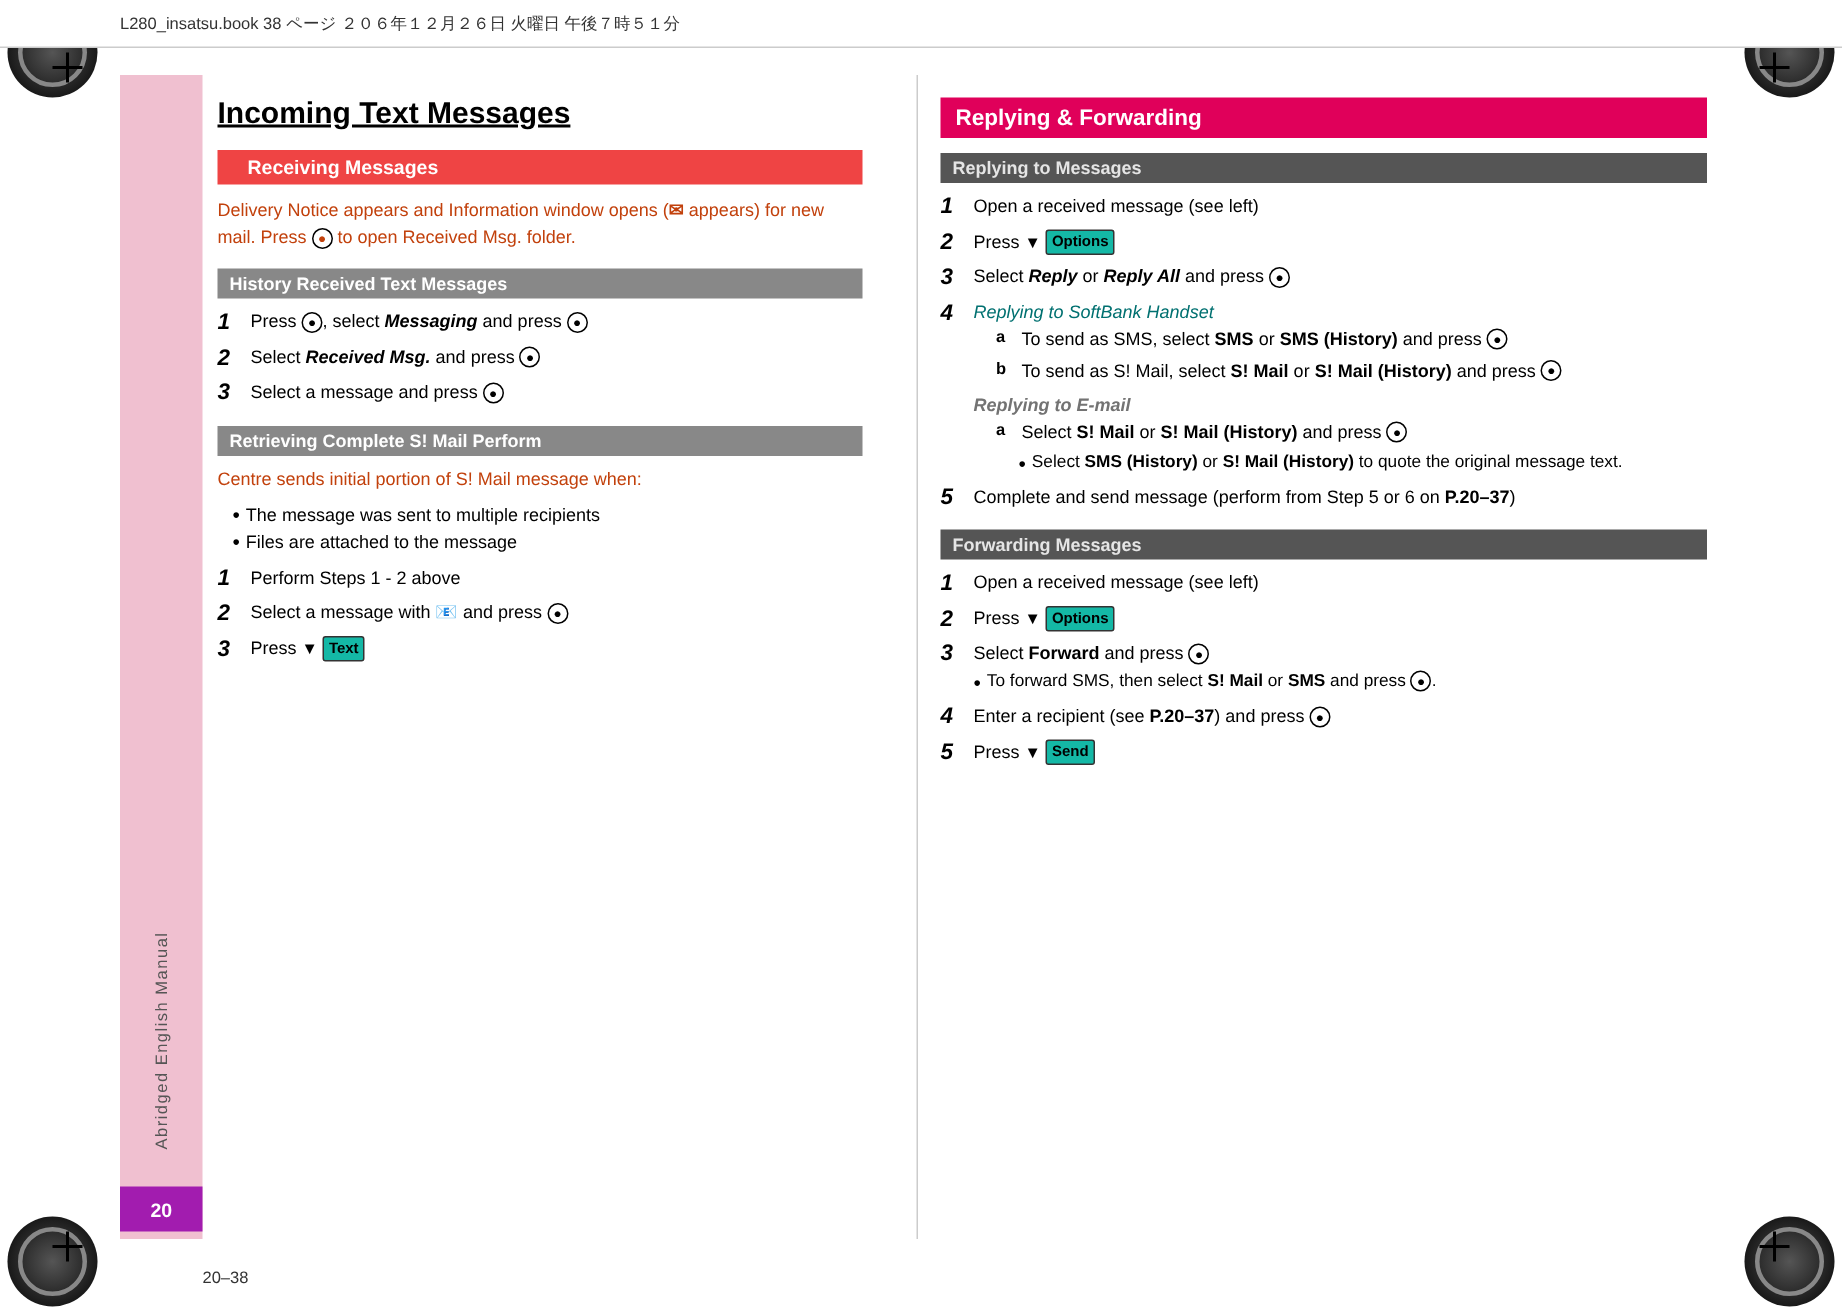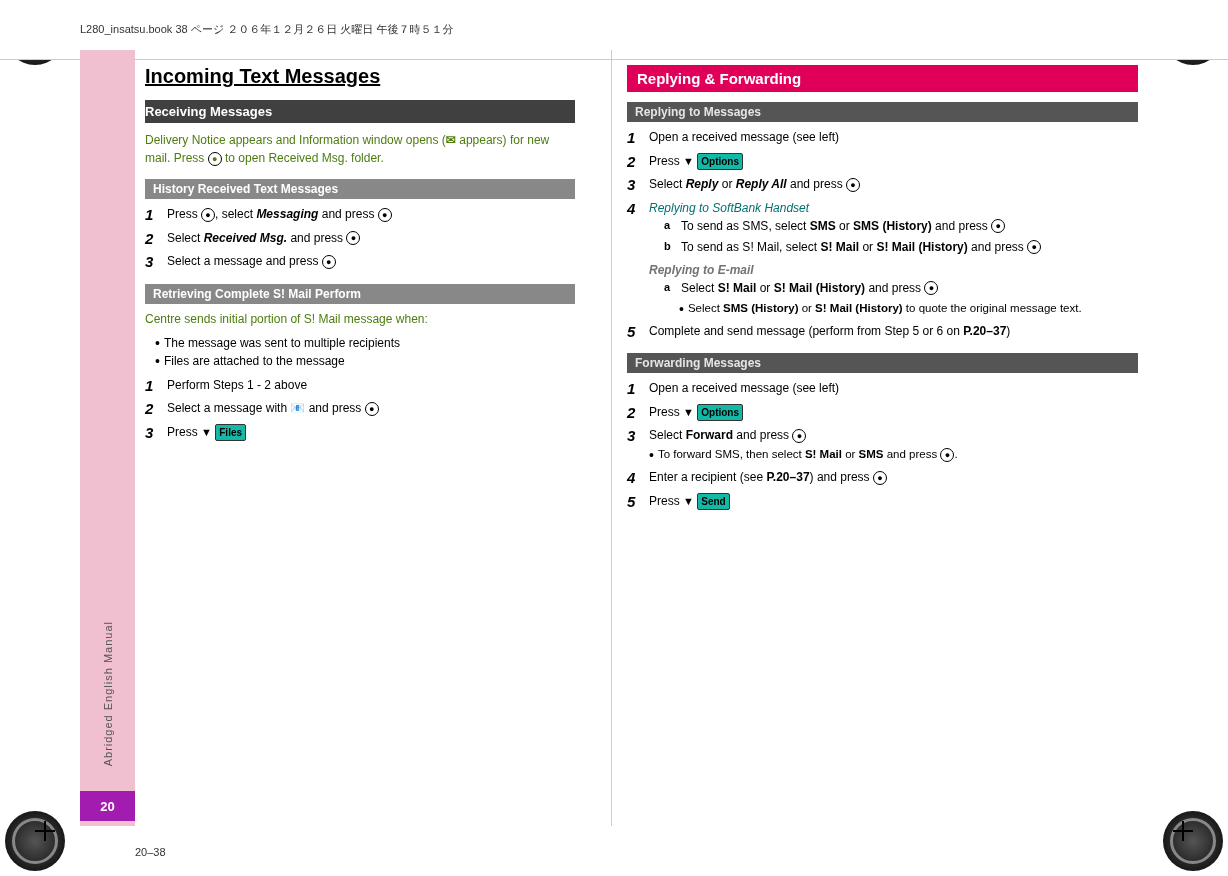--- a/index.html
+++ b/index.html
@@ -53,21 +53,21 @@
     .reg-tr { top: 35px; right: 35px; }
     .reg-bl { bottom: 35px; left: 35px; }
     .reg-br { bottom: 35px; right: 35px; }
 
     
     .header-bar {
       position: absolute;
       top: 0;
       left: 0;
       right: 0;
-      height: 60px;
+      height: 32px;
       background: #fff;
       border-bottom: 1px solid #ccc;
       display: flex;
       align-items: center;
       padding: 0 80px;
       font-size: 11px;
       color: #333;
     }
 
     
@@ -135,25 +135,25 @@
       font-size: 20px;
       font-weight: bold;
       color: #000;
       text-decoration: underline;
       margin-bottom: 12px;
       font-family: Arial, sans-serif;
     }
 
     
     .section-header-pink {
-      background: #404040;
+      background: #ef4444;
       color: #fff;
       font-size: 13px;
       font-weight: bold;
-      padding: 4px 0;
+      padding: 4px 20px;
       margin-bottom: 8px;
     }
 
     
     .section-header-gray {
       background: #888;
       color: #fff;
       font-size: 12px;
       font-weight: bold;
       padding: 3px 8px;
@@ -170,21 +170,21 @@
       margin-bottom: 6px;
     }
 
     .section-block {
       margin-bottom: 12px;
     }
 
     .body-text {
       font-size: 12px;
       line-height: 1.5;
-      color: #4d7c0f;
+      color: #c2410c;
       margin-bottom: 6px;
     }
 
     
     .step {
       display: flex;
       align-items: flex-start;
       margin-bottom: 4px;
       font-size: 12px;
       line-height: 1.5;
@@ -385,21 +385,21 @@
       <div class="step">
         <span class="step-num"><em>1</em></span>
         <span class="step-content">Perform Steps 1 - 2 above</span>
       </div>
       <div class="step">
         <span class="step-num"><em>2</em></span>
         <span class="step-content">Select a message with 📧 and press <span class="circle-btn">●</span></span>
       </div>
       <div class="step">
         <span class="step-num"><em>3</em></span>
-        <span class="step-content">Press <span style="font-size:11px;">▼</span> <span class="icon-label">Files</span></span>
+        <span class="step-content">Press <span style="font-size:11px;">▼</span> <span class="icon-label">Text</span></span>
       </div>
     </div>
 
   </div>
 
   <div class="right-col">
 
     <div class="rf-title">Replying &amp; Forwarding</div>
 
     <div class="section-block">

